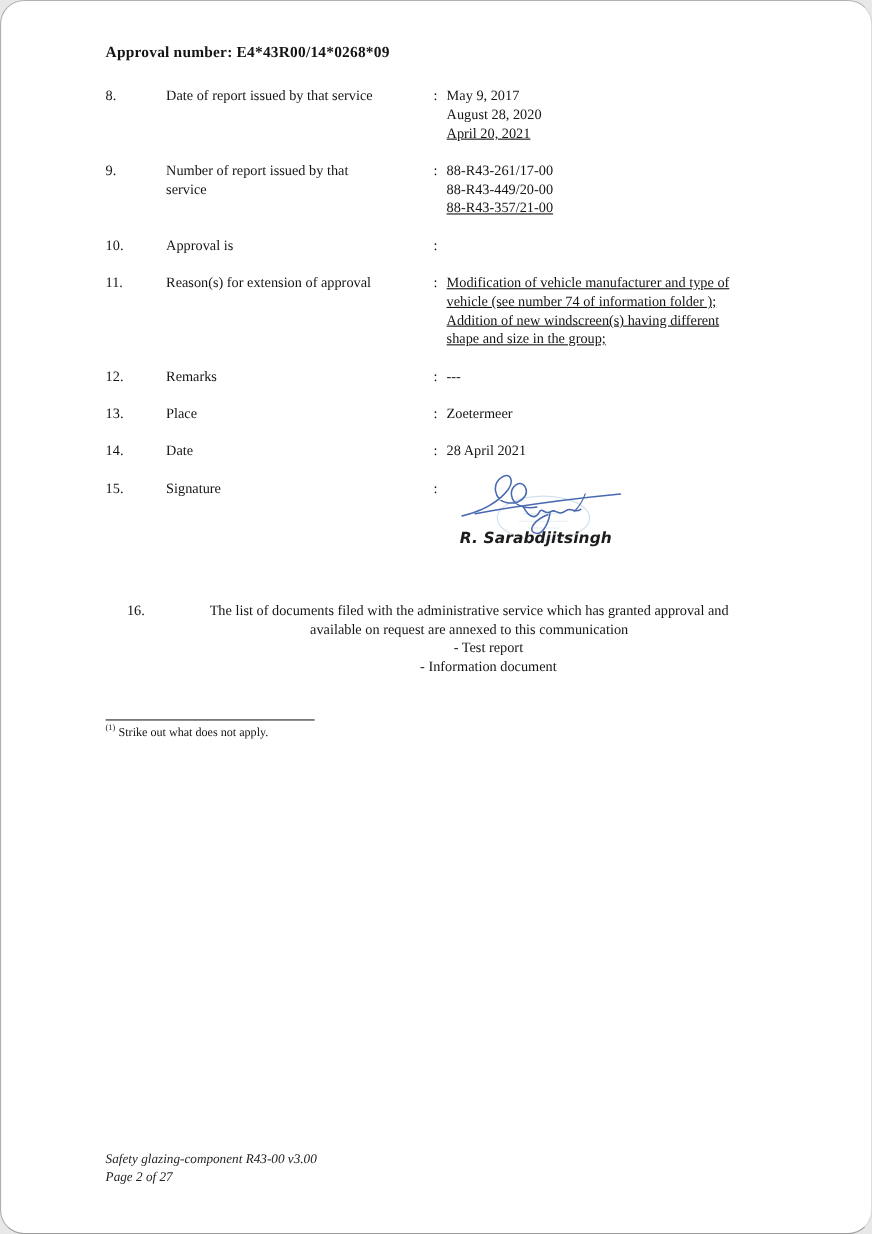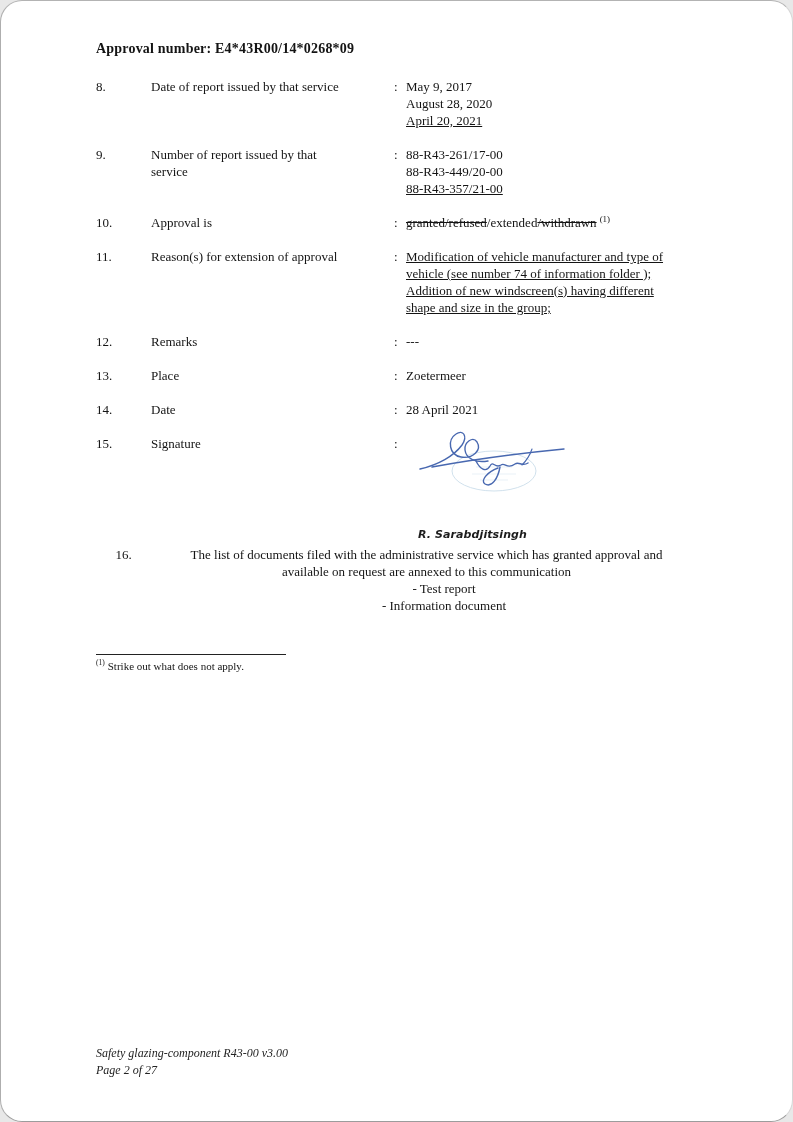--- a/index.html
+++ b/index.html
@@ -31,21 +31,21 @@
   .cell-colon { width:12px; flex:0 0 12px; }
   .cell-value { flex:1 1 auto; }
   .seg-u { text-decoration:underline; }
   .seg-s { text-decoration:line-through; }
   .seg-sup { font-size:9px; vertical-align:super; margin-left:3px; line-height:0; }
   .sig-wrap { position:relative; margin-top:-10px; height:78px; width:190px; }
   .sig-name {
     position:absolute; left:12px; top:57px;
     font-family:"DejaVu Sans", sans-serif;
     font-style:italic; font-weight:bold;
-    font-size:11px; color:#1c1c1c; letter-spacing:0.1px;margin-top:44px;
+    font-size:14px; color:#1c1c1c; letter-spacing:0.1px;
   }
   .item16 { display:flex; margin-top:43px;text-align:center; }
   .item16 .body { flex:1 1 auto; }
   .bullet { padding-left:35px; }
   .footnote-divider {
     margin-top:40px; margin-left:0;
     width:190px; border-top:1.3px solid #222; height:0;
   }
   .footnote { margin-top:4px; font-size:11px; line-height:15px; }
   .footnote .marker { font-size:7.5px; vertical-align:super; margin-right:3px; line-height:0; }
@@ -88,23 +88,20 @@
             <div><span>88-R43-449/20-00</span></div>
             <div><span class="seg-u">88-R43-357/21-00</span></div>
           </div>
         </div>
         <div class="row">
           <span class="cell-num">10.</span>
           <div class="cell-label">
             <div>Approval is</div>
           </div>
           <span class="cell-colon">:</span>
-          <div class="cell-value">
-            <div><span class="seg-s">granted/refused</span><span>/extended</span><span class="seg-s">/withdrawn</span><span class="seg-sup">(1)</span></div>
-          </div>
         </div>
         <div class="row">
           <span class="cell-num">11.</span>
           <div class="cell-label">
             <div>Reason(s) for extension of approval</div>
           </div>
           <span class="cell-colon">:</span>
           <div class="cell-value">
             <div><span class="seg-u">Modification of vehicle manufacturer and type of</span></div>
             <div><span class="seg-u">vehicle (see number 74 of information folder );</span></div>

